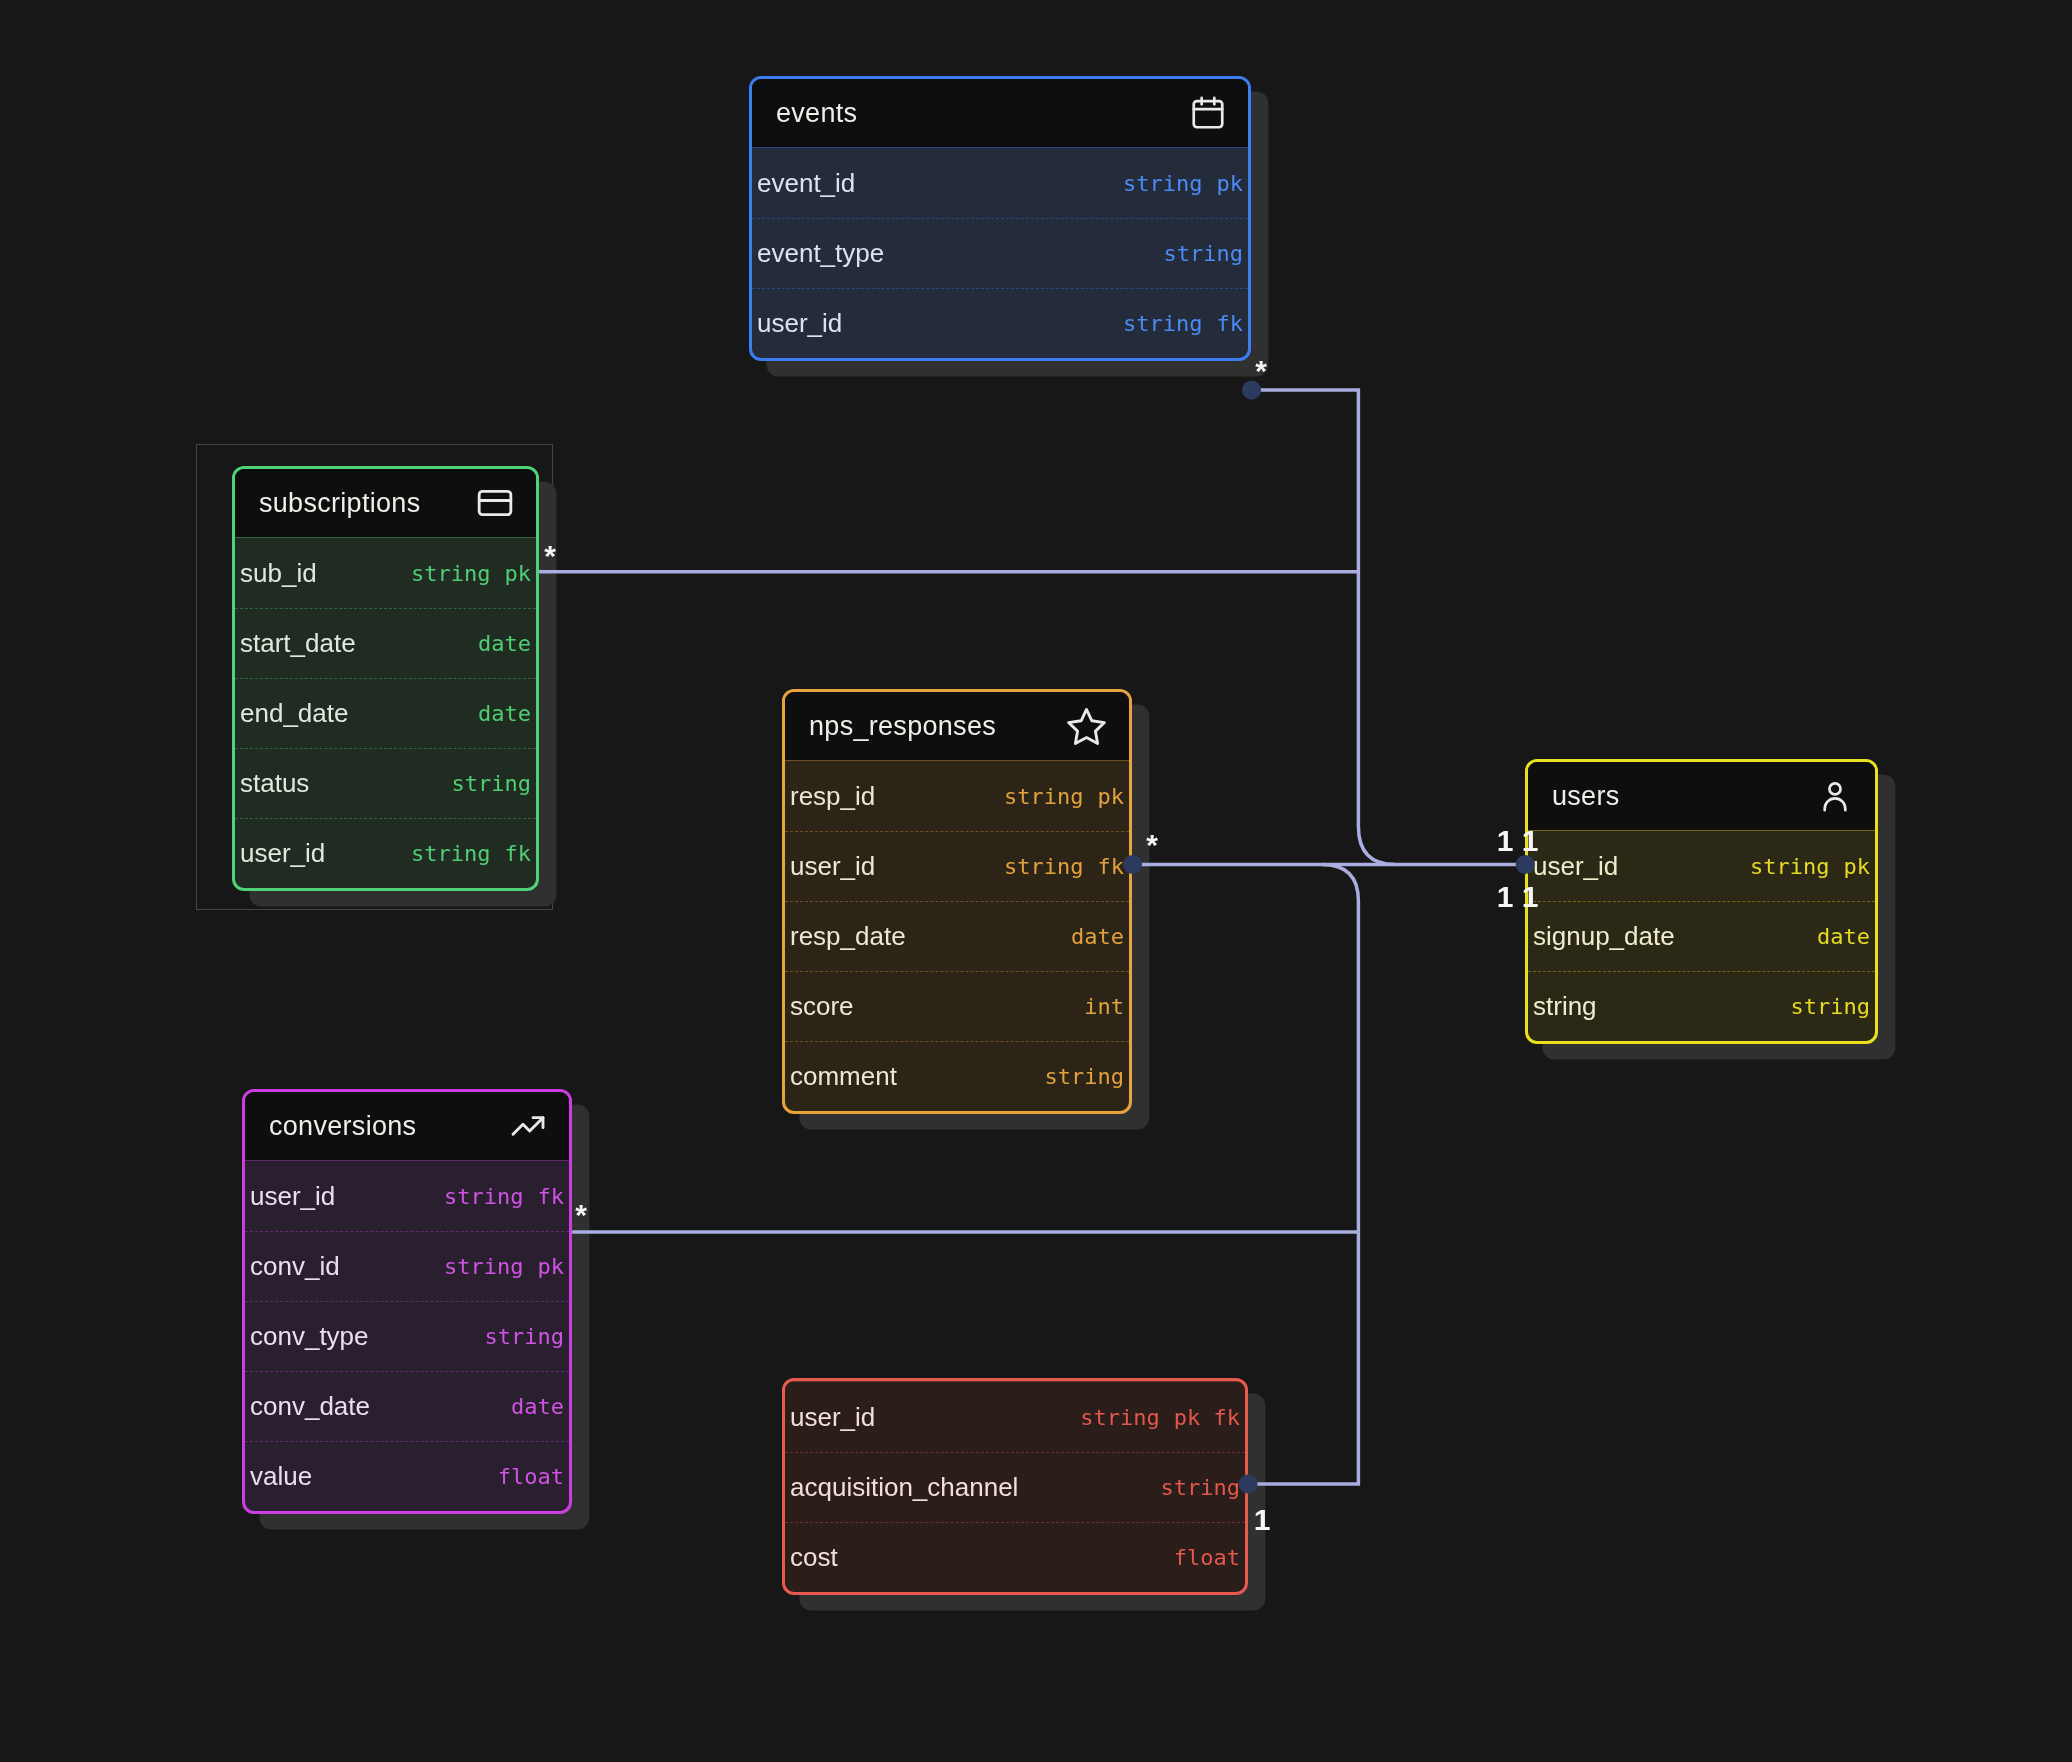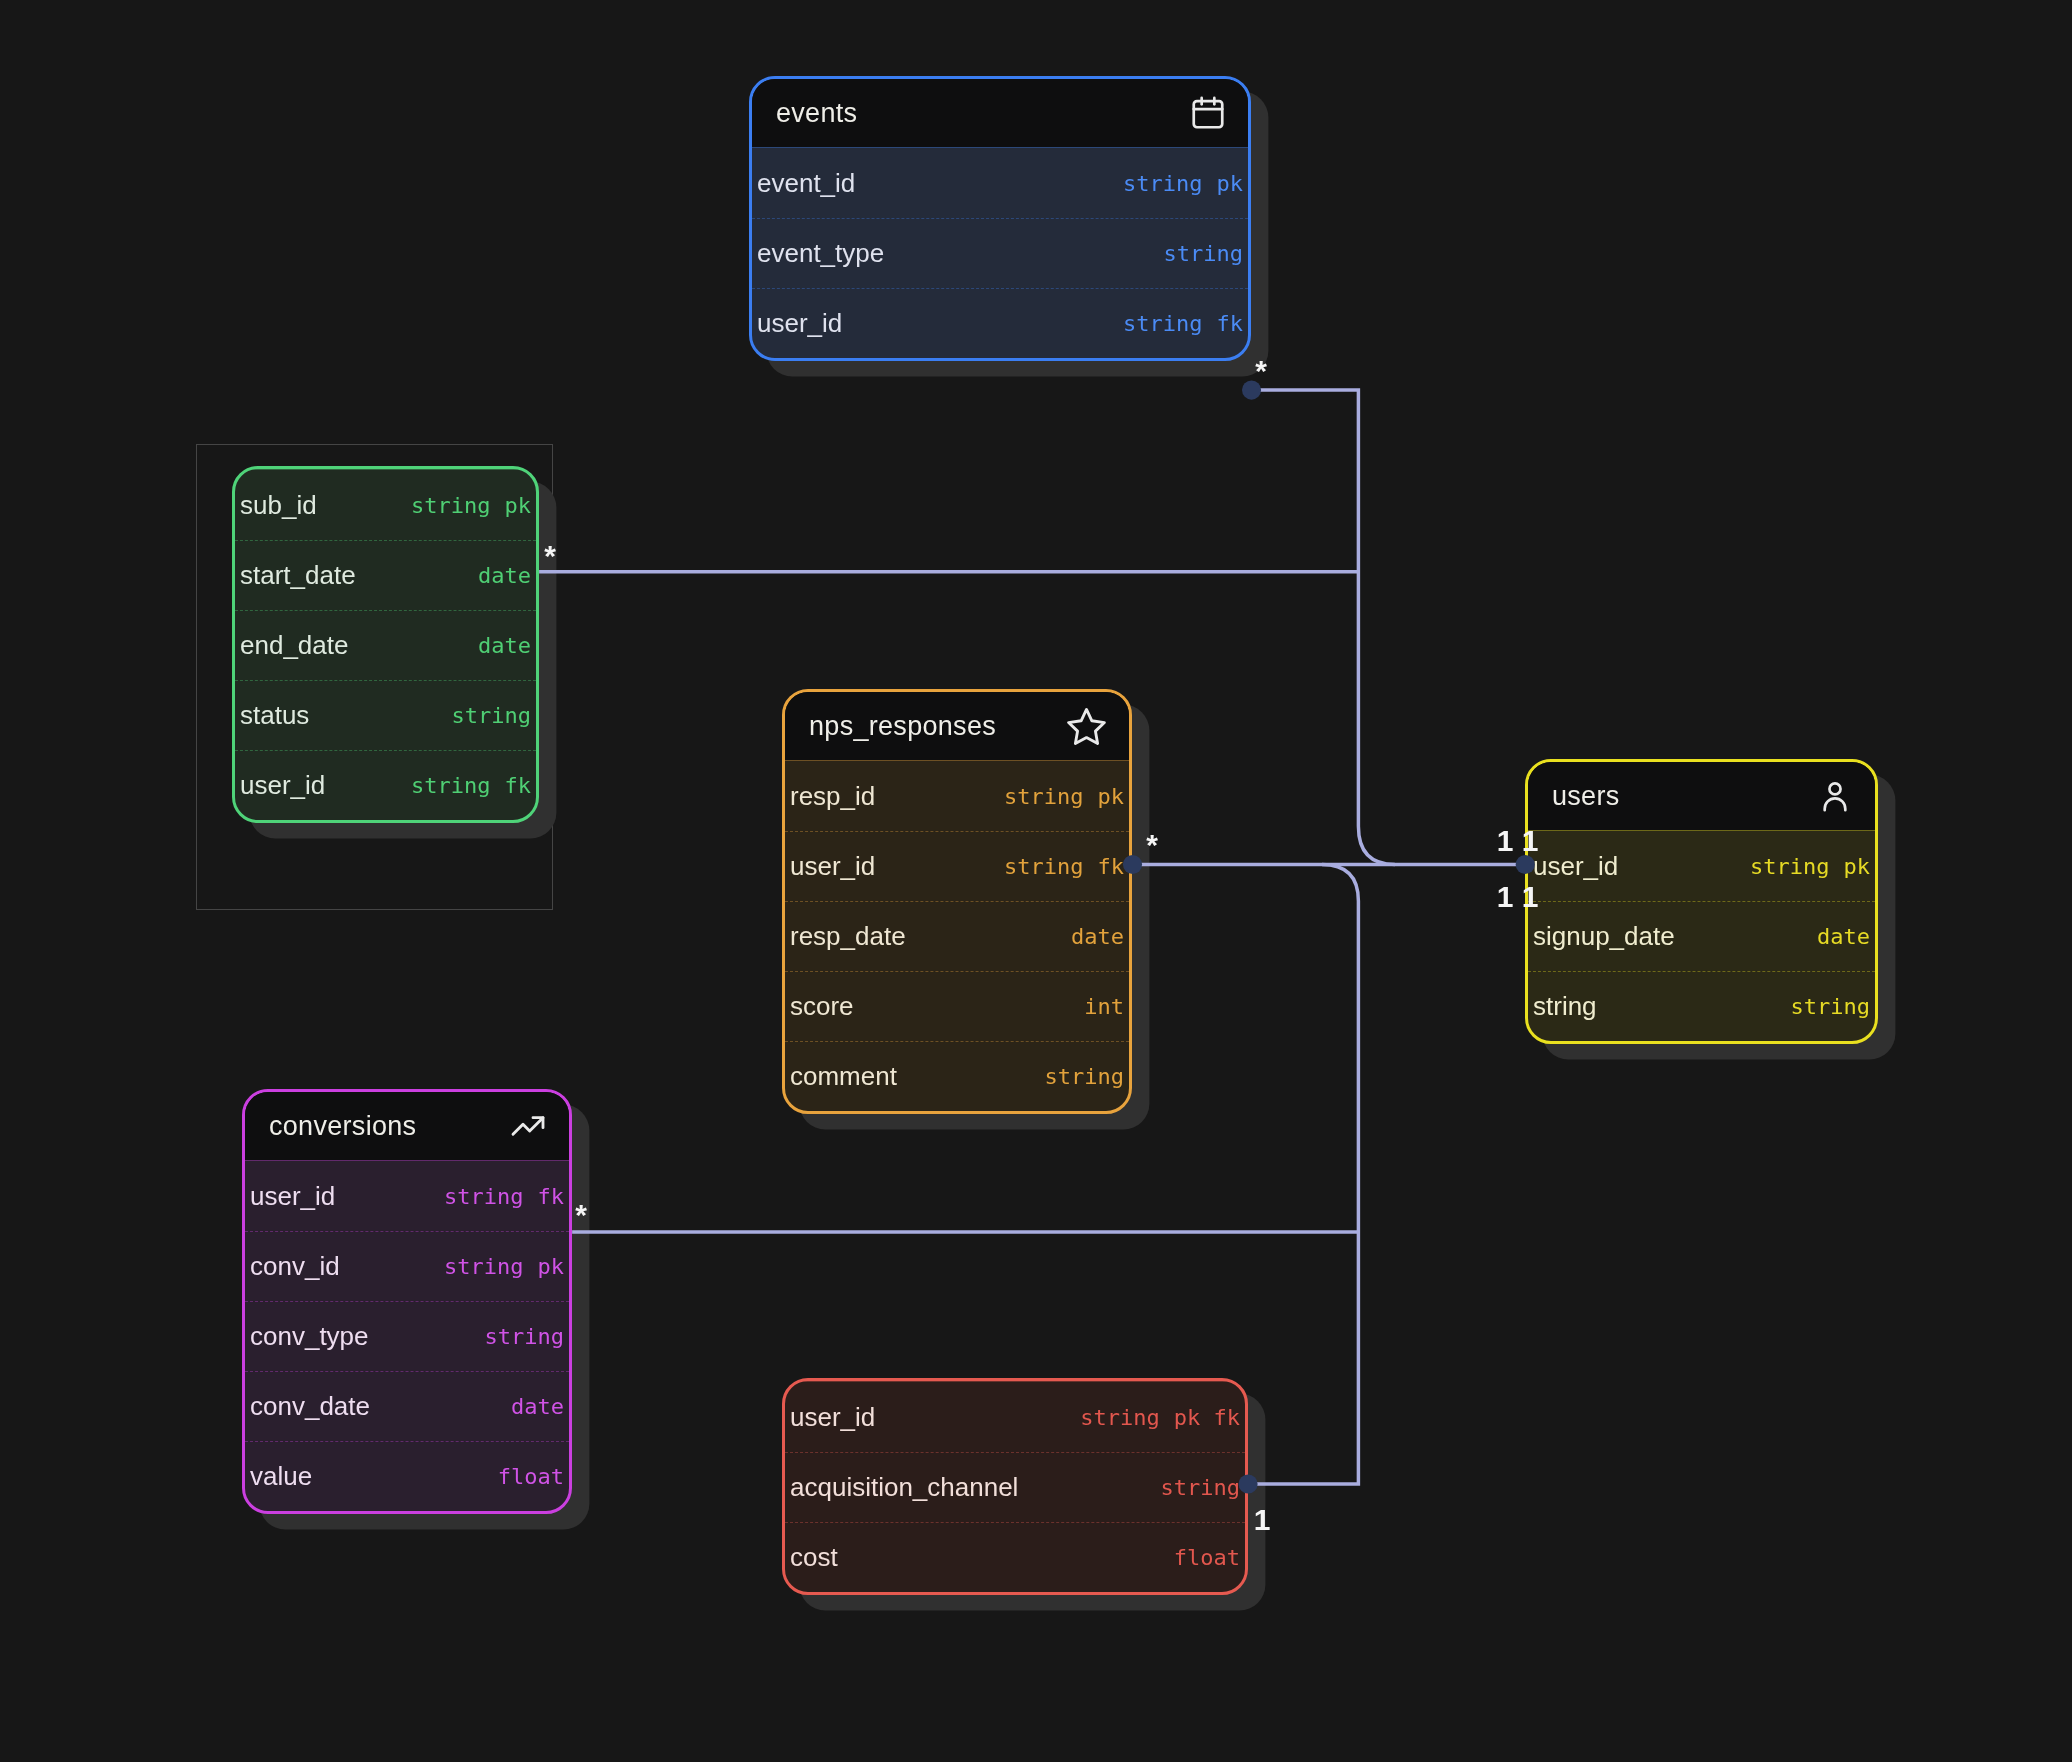--- a/index.html
+++ b/index.html
@@ -5,21 +5,21 @@
   html,body{margin:0;padding:0;background:#171717;}
   #canvas{
     position:relative;width:2073px;height:1762px;background:#171717;
     overflow:hidden;font-family:"Liberation Sans",sans-serif;
   }
   .selection-box{
     position:absolute;border:1.7px solid #454545;background:transparent;
   }
   .table{
     position:absolute;box-sizing:border-box;
-    border:3.5px solid var(--border);border-radius:26px;
+    border:3.5px solid var(--border);border-radius:12px;
     background:var(--rowbg);overflow:hidden;
     box-shadow:17.4px 15.6px 0 #303030;
   }
   .thead{
     height:68px;background:#0e0e0f;display:flex;align-items:center;
     justify-content:space-between;padding:0 21px 0 24px;
   }
   .thead .title{
     color:#efeee8;font-size:27px;font-weight:500;letter-spacing:0.3px;
   }
@@ -74,20 +74,29 @@
             <span class="fname">event_type</span>
             <span class="ftype"><span>string</span><span class="fkeys"></span></span>
           </div>
           <div class="row">
             <span class="fname">user_id</span>
             <span class="ftype"><span>string</span><span class="fkeys">fk</span></span>
           </div>
         </div>
       </div>
       <div class="table" style="left: 232px; top: 466px; width: 307px; --border: #4fd379; --rowbg: #202b21; --fname: #dfeadf; --ftype: #4fcf74; --sep: rgba(79,211,121,0.35);">
+        <div class="thead">
+          <span class="title">subscriptions</span>
+          <span class="icon">
+            <svg width="40" height="40" viewBox="0 0 24 24" stroke="currentColor" stroke-width="1.7" fill="none" stroke-linecap="round" stroke-linejoin="round">
+              <rect x="2.5" y="5" width="19" height="14" rx="2"></rect>
+              <line x1="2.5" y1="10.5" x2="21.5" y2="10.5"></line>
+            </svg>
+          </span>
+        </div>
         <div class="tbody">
           <div class="row">
             <span class="fname">sub_id</span>
             <span class="ftype"><span>string</span><span class="fkeys">pk</span></span>
           </div>
           <div class="row">
             <span class="fname">start_date</span>
             <span class="ftype"><span>date</span><span class="fkeys"></span></span>
           </div>
           <div class="row">

